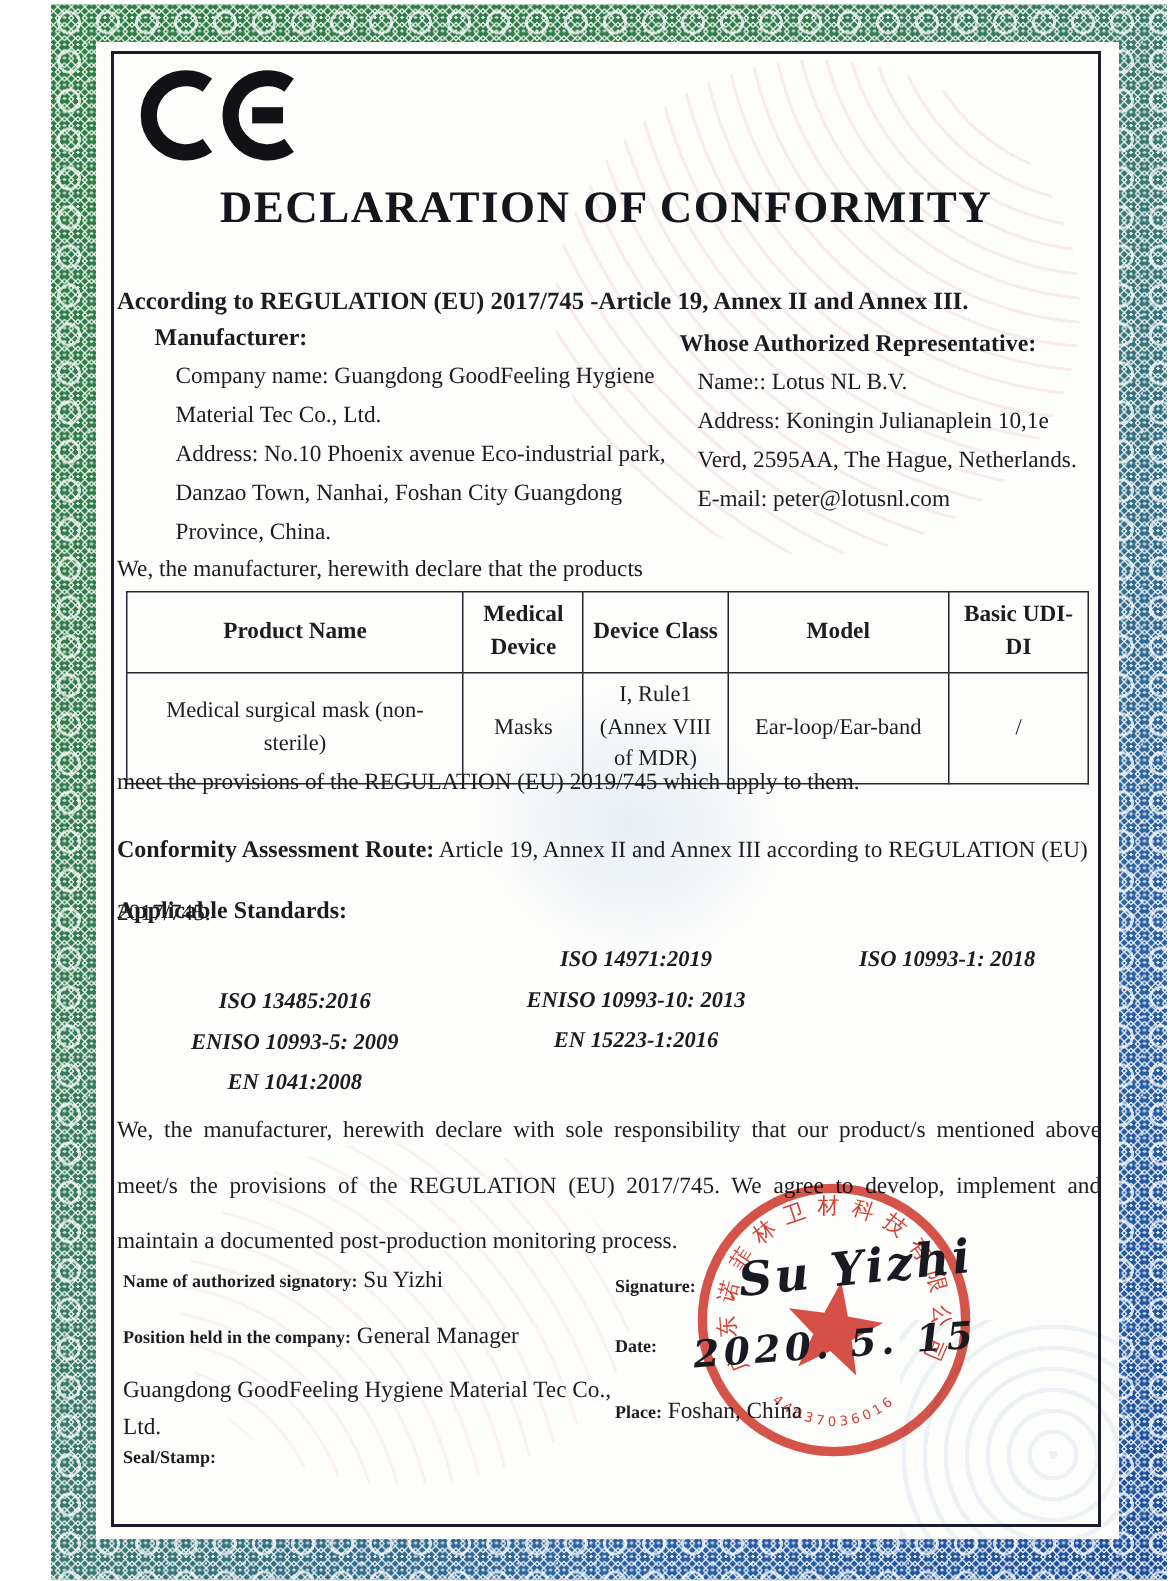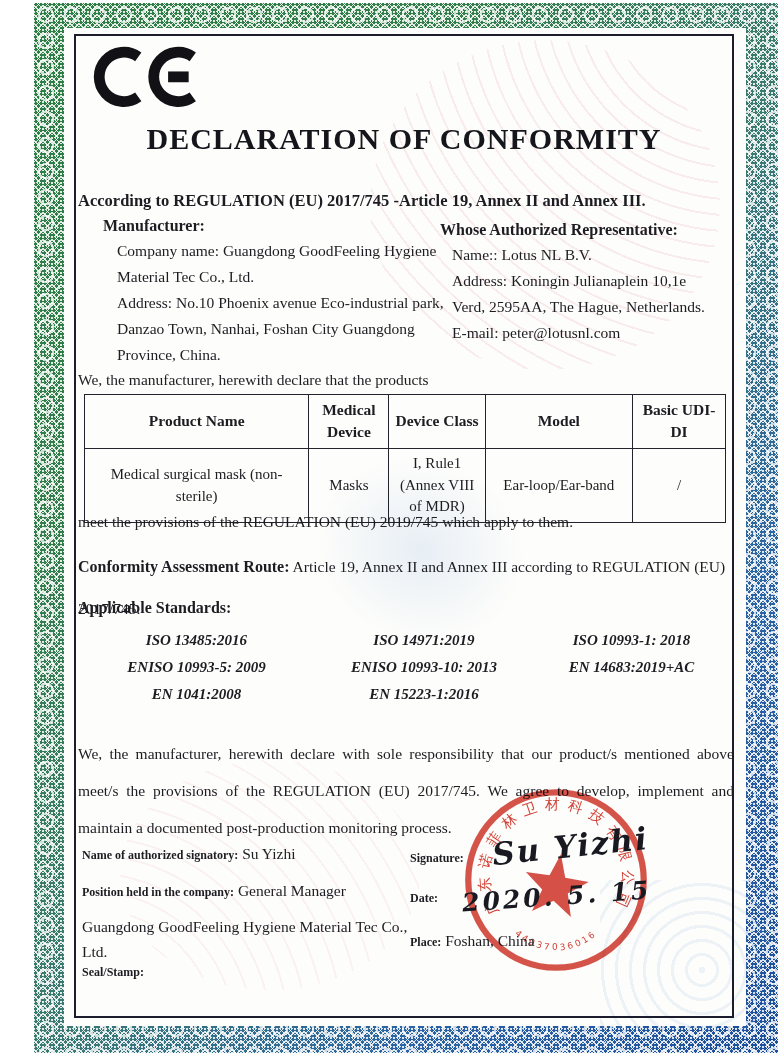--- a/index.html
+++ b/index.html
@@ -56,21 +56,21 @@
     left:76px; top:122px; width:656px; text-align:center;
     font-size:30px; font-weight:bold; letter-spacing:1px; color:#15151c;
   }
   .regulation-line { left:78px; top:191px; font-size:16.5px; font-weight:bold; }
 
   
   .party-heading { font-size:16px; font-weight:bold; }
   .party-lines { font-size:15.5px; line-height:26px; margin-top:3px; }
   .manufacturer-block { left:78px;  top:217px; width:345px;margin-left:25px; }
   .manufacturer-block .party-lines { padding-left:14px; }
-  .representative-block { left:440px; top:221px; width:302px; }
+  .representative-block { left:453px; top:221px; width:302px; }
   .representative-block .party-lines { padding-left:12px; }
 
   
   .products-intro { left:78px; top:371px; font-size:15.5px; }
   .product-table {
     left:84px; top:394px; width:642px;
     border-collapse:collapse; table-layout:fixed;
     font-size:15px;
   }
   .product-table th, .product-table td {
@@ -85,21 +85,21 @@
   .provisions-line { left:78px; top:513px; font-size:15.5px; }
 
   .conformity-block { left:78px; top:546px; width:654px; font-size:15.5px; line-height:42px; }
   .conformity-block b { font-size:16px; }
 
   .standards-heading { left:78px; top:599px; font-size:16px; font-weight:bold; }
   .standards-grid { left:84px; top:627px; width:640px; display:flex; }
   .standards-col {
     font-style:italic; font-weight:600; font-size:15px; line-height:27px; text-align:center;
   }
-  .standards-col.c1 { width:225px; }
+  .standards-col.c1 { width:225px;margin-top:28px; }
   .standards-col.c2 { width:230px; }
   .standards-col.c3 { width:185px; }
 
   .declaration-paragraph {
     left:78px; top:735px; width:656px; font-size:15.5px; line-height:37px; text-align:justify;
   }
 
   
   .sig-line { font-size:15.5px; }
   .sig-line b { font-size:12px; }
@@ -212,21 +212,20 @@
     <div>ENISO 10993-5: 2009</div>
     <div>EN 1041:2008</div>
   </div>
   <div class="standards-col c2">
     <div>ISO 14971:2019</div>
     <div>ENISO 10993-10: 2013</div>
     <div>EN 15223-1:2016</div>
   </div>
   <div class="standards-col c3">
     <div>ISO 10993-1: 2018</div>
-    <div>EN 14683:2019+AC</div>
   </div>
 </div>
 
 <div class="abs declaration-paragraph">We, the manufacturer, herewith declare with sole responsibility that our product/s mentioned above meet/s the provisions of the REGULATION (EU) 2017/745. We agree to develop, implement and maintain a documented post-production monitoring process.</div>
 
 <div class="abs sig-line name-line"><b>Name of authorized signatory:</b><span> Su Yizhi</span></div>
 
 <div class="abs sig-line position-line"><b>Position held in the company:</b><span> General Manager</span></div>
 
 <div class="abs sig-line company-line">Guangdong GoodFeeling Hygiene Material Tec Co., Ltd.</div>

